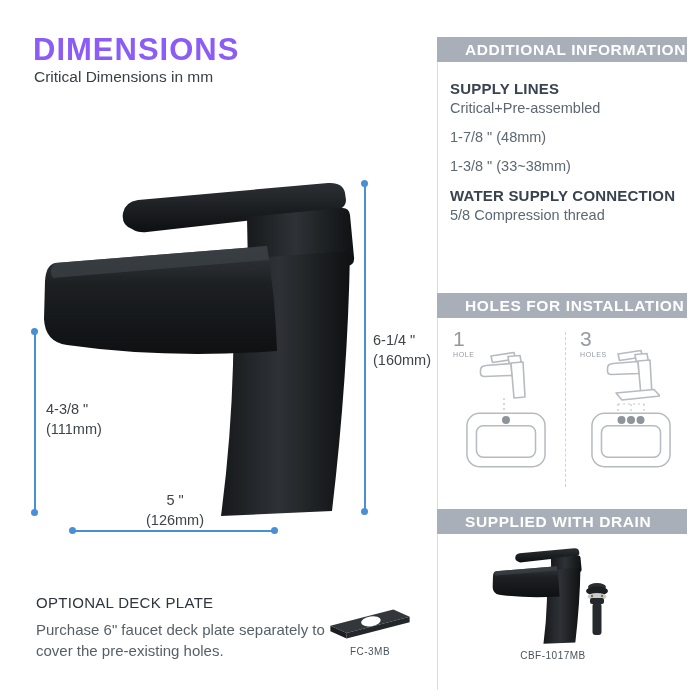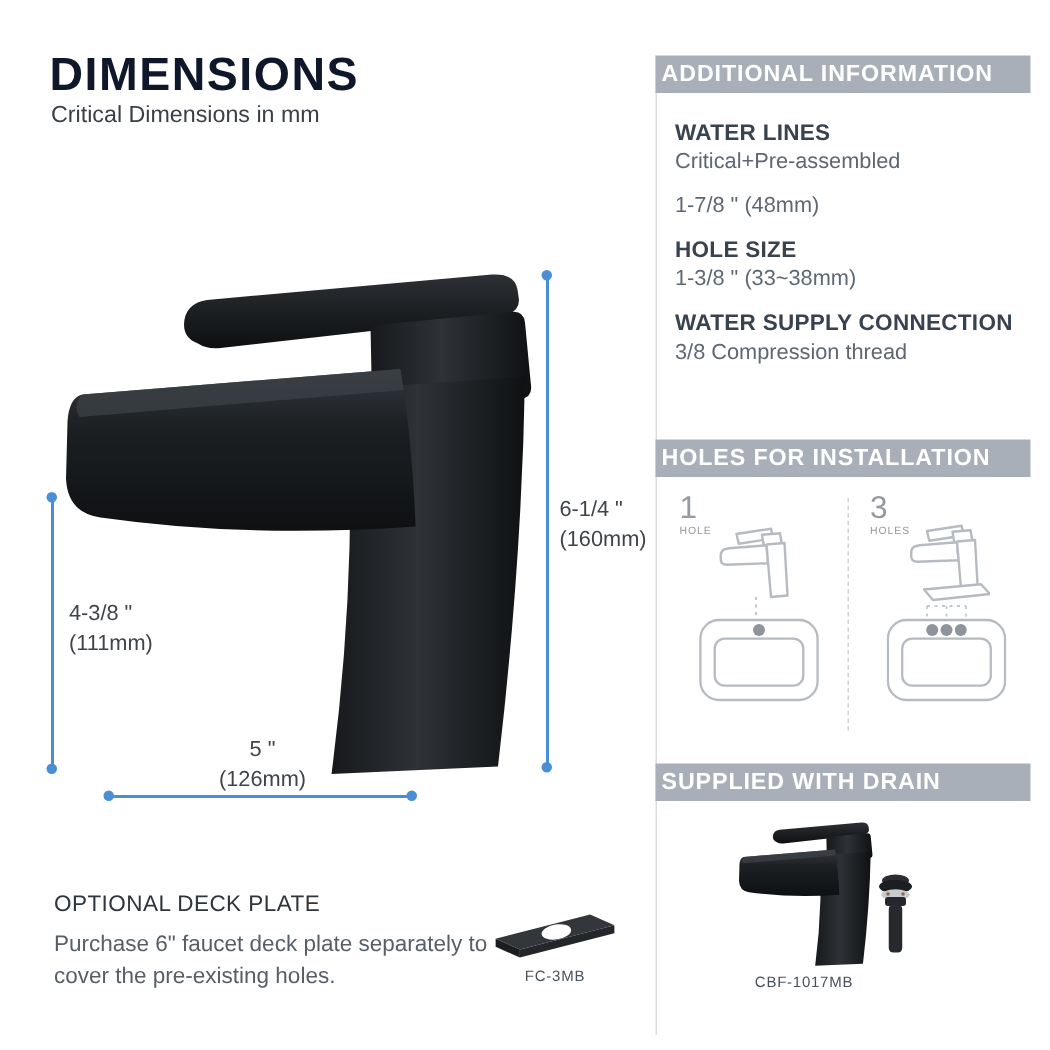--- a/index.html
+++ b/index.html
@@ -1,31 +1,31 @@
 <!DOCTYPE html>
 <html><head>
 <meta charset="utf-8">
 <style>
   html,body{margin:0;padding:0;}
   body{width:700px;height:700px;background:#ffffff;font-family:"Liberation Sans",sans-serif;position:relative;overflow:hidden;}
   .abs{position:absolute;}
 
   
-  .main-title{left:33px;top:32px;font-size:31px;font-weight:bold;color:#0f172a;letter-spacing:1px;}
+  .main-title{left:33px;top:32px;font-size:31px;font-weight:bold;color:#8b5cf6;letter-spacing:1px;}
   .main-sub{left:34px;top:68px;font-size:15.5px;color:#3a4048;}
 
   
   .dim-line{background:#4a8fd4;}
   .dim-dot{width:7px;height:7px;border-radius:50%;background:#4a8fd4;}
   .dim-label{font-size:14.5px;color:#3f444a;line-height:1.35;}
 
   
   .v-rule{left:437px;top:37px;width:1px;height:653px;background:#dadde0;}
   .section-header{left:437px;width:250px;height:25px;background:#a9afb8;color:#ffffff;
-    font-size:15.5px;font-weight:bold;letter-spacing:0.6px;line-height:25px;padding-left:4px;box-sizing:border-box;white-space:nowrap;}
+    font-size:15.5px;font-weight:bold;letter-spacing:0.6px;line-height:25px;padding-left:28px;box-sizing:border-box;white-space:nowrap;}
   .info-list{left:450px;top:80px;width:245px;}
   .info-item{margin-bottom:13px;}
   .info-label{font-size:15px;font-weight:bold;color:#39434f;letter-spacing:0.2px;}
   .info-value{font-size:14.5px;color:#5d6873;margin-top:3px;}
 
   
   .hole-num{font-size:21px;color:#9599a0;font-weight:300;line-height:1;}
   .hole-lbl{font-size:7px;color:#9599a0;letter-spacing:0.6px;margin-top:2px;}
   .diagram-divider{left:565px;top:332px;height:155px;width:0;border-left:1px dashed #cfd3d7;}
 
@@ -113,33 +113,32 @@
   <polygon points="24,30 94,12 94,18 24,36" fill="#23262a"></polygon>
   <ellipse cx="51" cy="17" rx="11" ry="5.5" fill="#ffffff" transform="rotate(-9 51 17)"></ellipse>
 </svg>
 <div class="abs model-label" style="left:324px;top:646px;width:92px">FC-3MB</div>
 
 <div class="abs v-rule"></div>
 
 <div class="abs section-header" style="top:37px">ADDITIONAL INFORMATION</div>
 <div class="abs info-list">
   <div class="info-item">
-    <div class="info-label">WATER LINES</div>
+    <div class="info-label">SUPPLY LINES</div>
     <div class="info-value">Critical+Pre-assembled</div>
   </div>
   <div class="info-item">
     <div class="info-value">1-7/8 " (48mm)</div>
   </div>
   <div class="info-item">
-    <div class="info-label">HOLE SIZE</div>
     <div class="info-value">1-3/8 " (33~38mm)</div>
   </div>
   <div class="info-item">
     <div class="info-label">WATER SUPPLY CONNECTION</div>
-    <div class="info-value">3/8 Compression thread</div>
+    <div class="info-value">5/8 Compression thread</div>
   </div>
 </div>
 
 <div class="abs section-header" style="top:293px">HOLES FOR INSTALLATION</div>
 
 <div class="abs" style="left:453px;top:328px">
   <div class="hole-num">1</div>
   <div class="hole-lbl">HOLE</div>
 </div>
 <svg class="abs" style="left:478px;top:350px" width="50" height="52" viewBox="0 0 50 52">
@@ -182,13 +181,13 @@
 </svg>
 <svg class="abs" style="left:584px;top:580px" width="26" height="58" viewBox="0 0 26 58">
   <ellipse cx="13" cy="7" rx="9" ry="4" fill="#2a2d31"></ellipse>
   <ellipse cx="13" cy="11" rx="11" ry="4.5" fill="#1c1f22"></ellipse>
   <ellipse cx="13" cy="16.5" rx="9.5" ry="3.6" fill="#c9cbce"></ellipse>
   <circle cx="8" cy="16" r="1.2" fill="#8a6d3b"></circle>
   <circle cx="18" cy="16" r="1.2" fill="#8a6d3b"></circle>
   <rect x="6" y="18" width="14" height="6" rx="2" fill="#24272b"></rect>
   <rect x="8.5" y="23" width="9" height="32" rx="3" fill="#26292d"></rect>
 </svg>
-<div class="abs model-label" style="left:461px;top:650px;width:150px">CBF-1017MB</div>
+<div class="abs model-label" style="left:478px;top:650px;width:150px">CBF-1017MB</div>
 
 </body></html>

